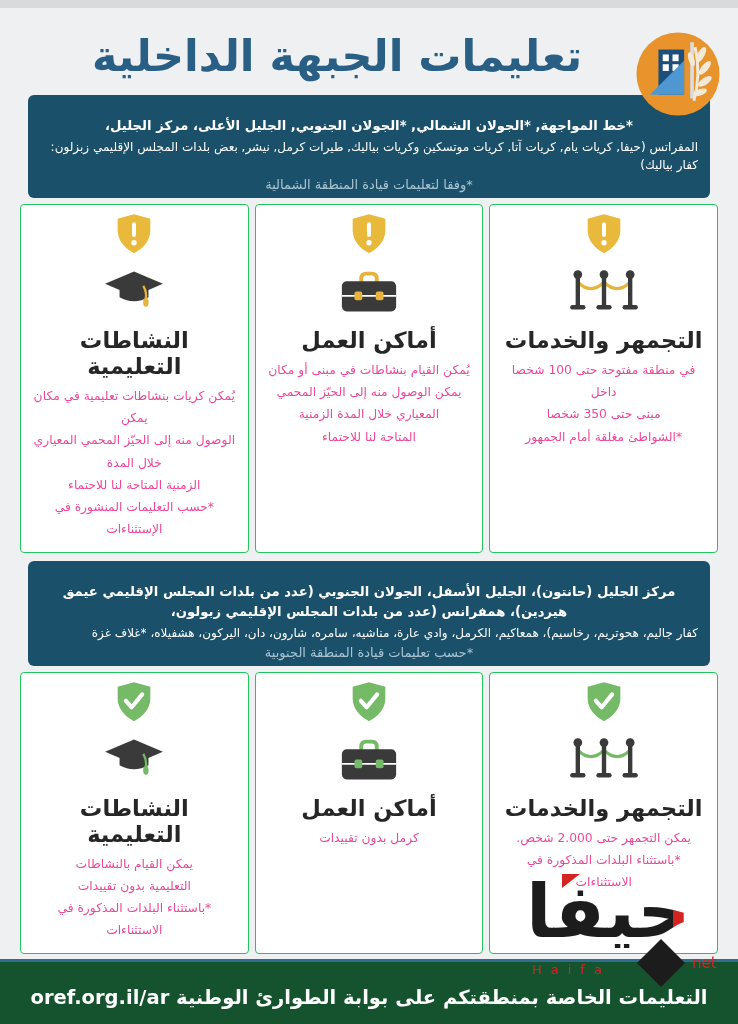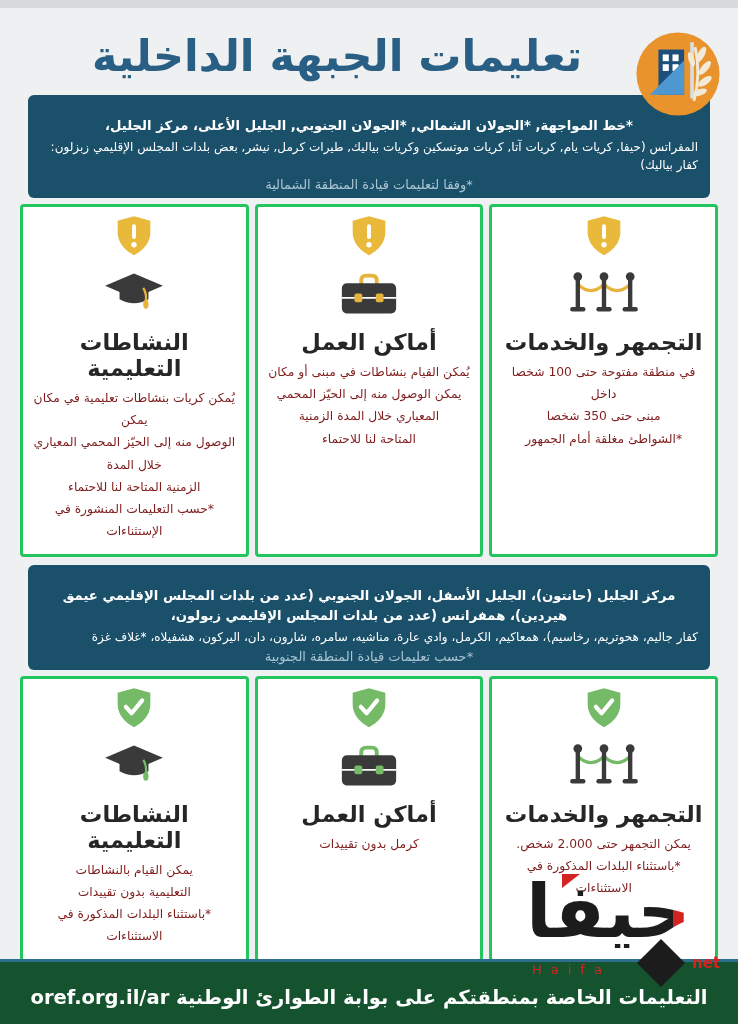--- a/index.html
+++ b/index.html
@@ -15,52 +15,52 @@
   
   .banner{margin:6px 28px;background:#1b506b;border-radius:6px;color:#fff;text-align:center;padding:21px 12px 6px;}
   .banner-line1{font-size:13.2px;font-weight:bold;line-height:1.5;}
   .banner-line2{font-size:12px;font-weight:normal;line-height:1.5;margin-top:2px;text-align:right;}
   .banner-foot{font-size:13px;color:#a9c4d1;margin-top:3px;}
   .banner-solo{margin:16px 28px 8px;background:#1b506b;border-radius:6px;color:#fff;text-align:center;padding:12px 10px;}
   .banner-solo .solo-title{font-size:21px;font-weight:bold;}
 
   
   .cards{display:flex;gap:6px;margin:6px 20px 0;}
-  .card{flex:1 1 0;background:#ffffff;border:3px solid #22c55e;border-radius:4px;text-align:center;padding:8px 10px 12px;}
+  .card{flex:1 1 0;background:#ffffff;border:1px solid #22c55e;border-radius:4px;text-align:center;padding:8px 10px 12px;}
   .row1 .card{min-height:178px;}
   .row2 .card{min-height:168px;}
   .badge{width:38px;height:42px;margin:0 auto;}
   .shield{fill:#e9b93c;}
   .sec-ok .shield{fill:#74ba67;}
   .glyph-excl rect,.glyph-excl circle{fill:#fff;}
   .glyph-check{stroke:#fff;fill:none;stroke-width:3.6;stroke-linecap:round;stroke-linejoin:round;}
   .sec-warn .glyph-check{display:none;}
   .sec-ok .glyph-excl{display:none;}
   .icon-wrap{height:54px;margin-top:6px;display:flex;align-items:center;justify-content:center;}
   .dark{fill:#3a3a3a;}
   .accent-f{fill:#e6b33d;}
   .accent-s{stroke:#e6b33d;fill:none;}
   .sec-ok .accent-f{fill:#74ba67;}
   .sec-ok .accent-s{stroke:#74ba67;}
   .card-title{font-size:22.5px;font-weight:bold;color:#262626;margin-top:8px;letter-spacing:-0.5px;}
-  .card-body{font-size:12.3px;color:#7f1d1d;line-height:1.8;margin-top:6px;white-space:pre-line;}
+  .card-body{font-size:12.3px;color:#ec4899;line-height:1.8;margin-top:6px;white-space:pre-line;}
 
   
   .footer{position:absolute;left:0;bottom:0;width:100%;height:70px;background:#14532d;border-top:3px solid #2e6e8e;display:flex;align-items:center;justify-content:center;}
   .footer-text{color:#fff;font-size:19.5px;font-weight:bold;}
 
   
   .wm{position:absolute;top:866px;right:2px;width:210px;height:160px;direction:ltr;z-index:5;pointer-events:none;}
   .wm-big{font-size:74px;font-weight:bold;line-height:1.0;padding-right:4px;
           background:linear-gradient(to left,#d42422 0 30%,#1c1c1c 30% 100%);
           -webkit-background-clip:text;background-clip:text;color:transparent;}
   .wm-flag{position:absolute;top:0;left:36px;width:0;height:0;border-left:18px solid #d42422;border-bottom:14px solid transparent;}
   .wm-latin{position:absolute;top:88px;left:6px;color:#d42422;font-size:13px;font-weight:normal;letter-spacing:9px;}
   .wm-diamond{position:absolute;top:72px;left:118px;width:34px;height:34px;background:#1c1c1c;transform:rotate(45deg);}
-  .wm-net{position:absolute;top:80px;left:166px;color:#d42422;font-size:15px;font-weight:bold;}
+  .wm-net{position:absolute;top:80px;left:166px;color:#d42422;font-size:15px;font-weight:normal;}
   .wm-overlay{position:absolute;top:968px;right:16px;z-index:6;direction:rtl;color:#fff;font-size:34px;font-weight:bold;white-space:nowrap;pointer-events:none;
       text-shadow:-2px 0 #000,2px 0 #000,0 -2px #000,0 2px #000,-1px -1px #000,1px 1px #000,-1px 1px #000,1px -1px #000;}
 </style>
 </head>
 <body>
 
 <div class="page">
 
   <div class="header">
     <svg class="logo" viewBox="0 0 72 72">

